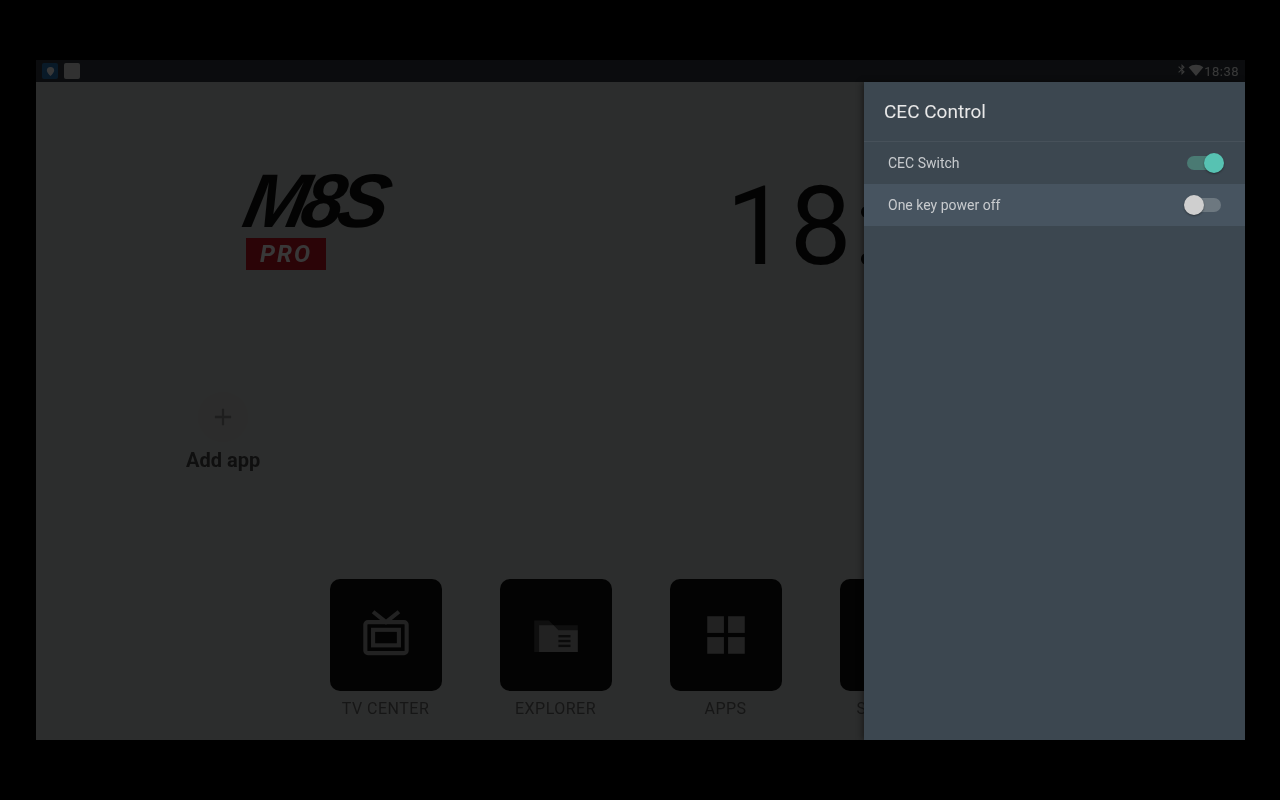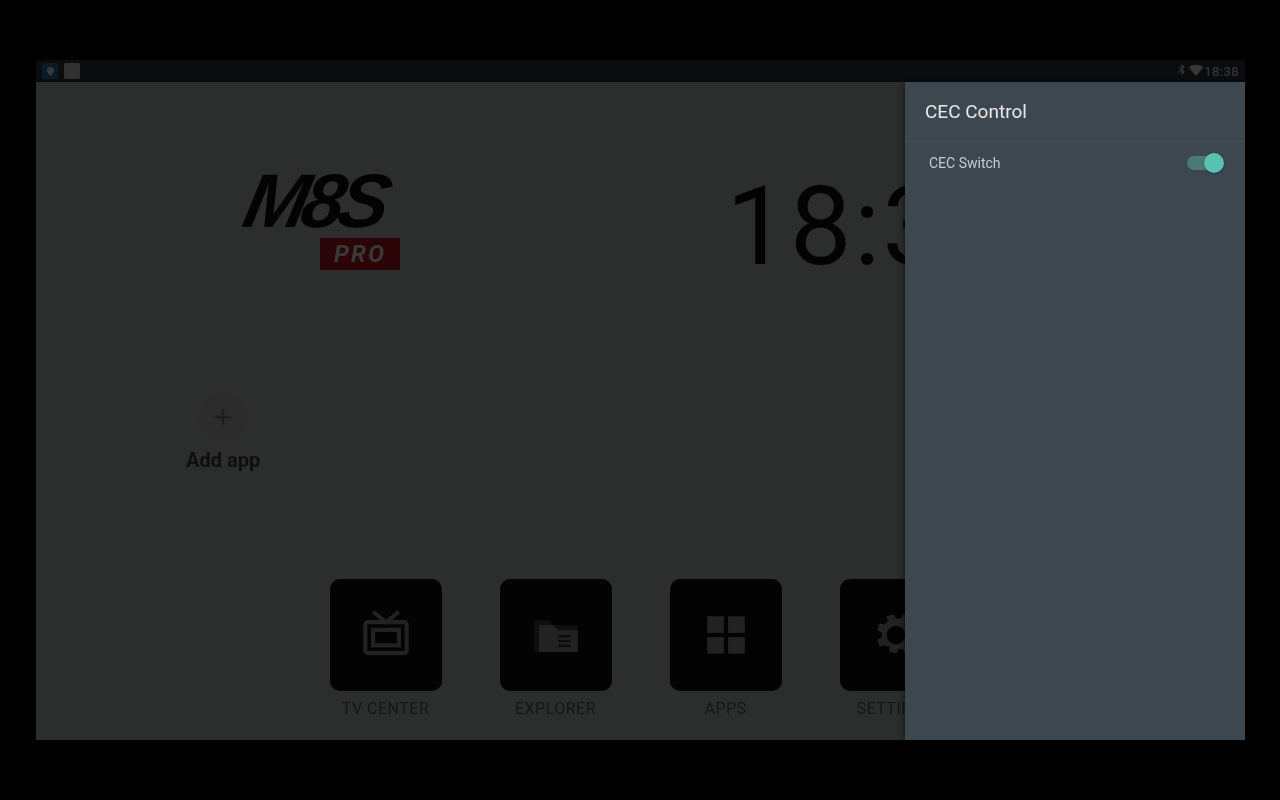--- a/index.html
+++ b/index.html
@@ -58,21 +58,21 @@
   .logo-m8s {
     font-size: 76px; font-weight: 800; font-style: italic;
     letter-spacing: -6px;
     font-family: Arial Black, Arial, sans-serif;
     transform: skewX(-12deg);
   }
   .logo-pro {
     display:inline-block;
     background:#c41423; color:#fff;
     font-size:24px; font-style:italic; font-weight:700;
-    padding: 2px 14px; margin-left: 74px; margin-top: -6px;
+    padding: 2px 14px; margin-top: -6px;
     letter-spacing: 2px;
   }
   .clock-big {
     position:absolute;
     top: 80px; left: 690px;
     font-size: 110px; color:#111;
     font-weight: 400;
     letter-spacing: 2px;
   }
   .add-app {
@@ -98,21 +98,21 @@
     width:112px;height:112px;background:#0e0e0e;border-radius:10px;
     display:flex;align-items:center;justify-content:center;
     color:#888;
   }
   .dock-label{ margin-top:8px; font-size:16px; color:#666; letter-spacing:0.5px; }
 
   
   .panel {
     position:absolute;
     top: 22px; right: 0; bottom: 0;
-    width: 340px;
+    width: 381px;
     background: #3c4750;
     z-index: 5;
     color: #d5d8da;
     box-shadow: -2px 0 6px rgba(0,0,0,0.4);
   }
   .panel-header{
     padding: 18px 20px;
     font-size: 19px;
     color: #e8e8e8;
     border-bottom: 1px solid rgba(255,255,255,0.06);
@@ -236,14 +236,20 @@
 
   <div class="panel">
     <div class="panel-header">CEC Control</div>
 
     <div class="panel-row">
       <span>CEC Switch</span>
       <span class="toggle on">
           <span class="knob"></span>
         </span>
     </div>
+    <div class="panel-row highlight">
+      <span>One key power off</span>
+      <span class="toggle off">
+          <span class="knob"></span>
+        </span>
+    </div>
   </div>
 </div>
 
 </body></html>

